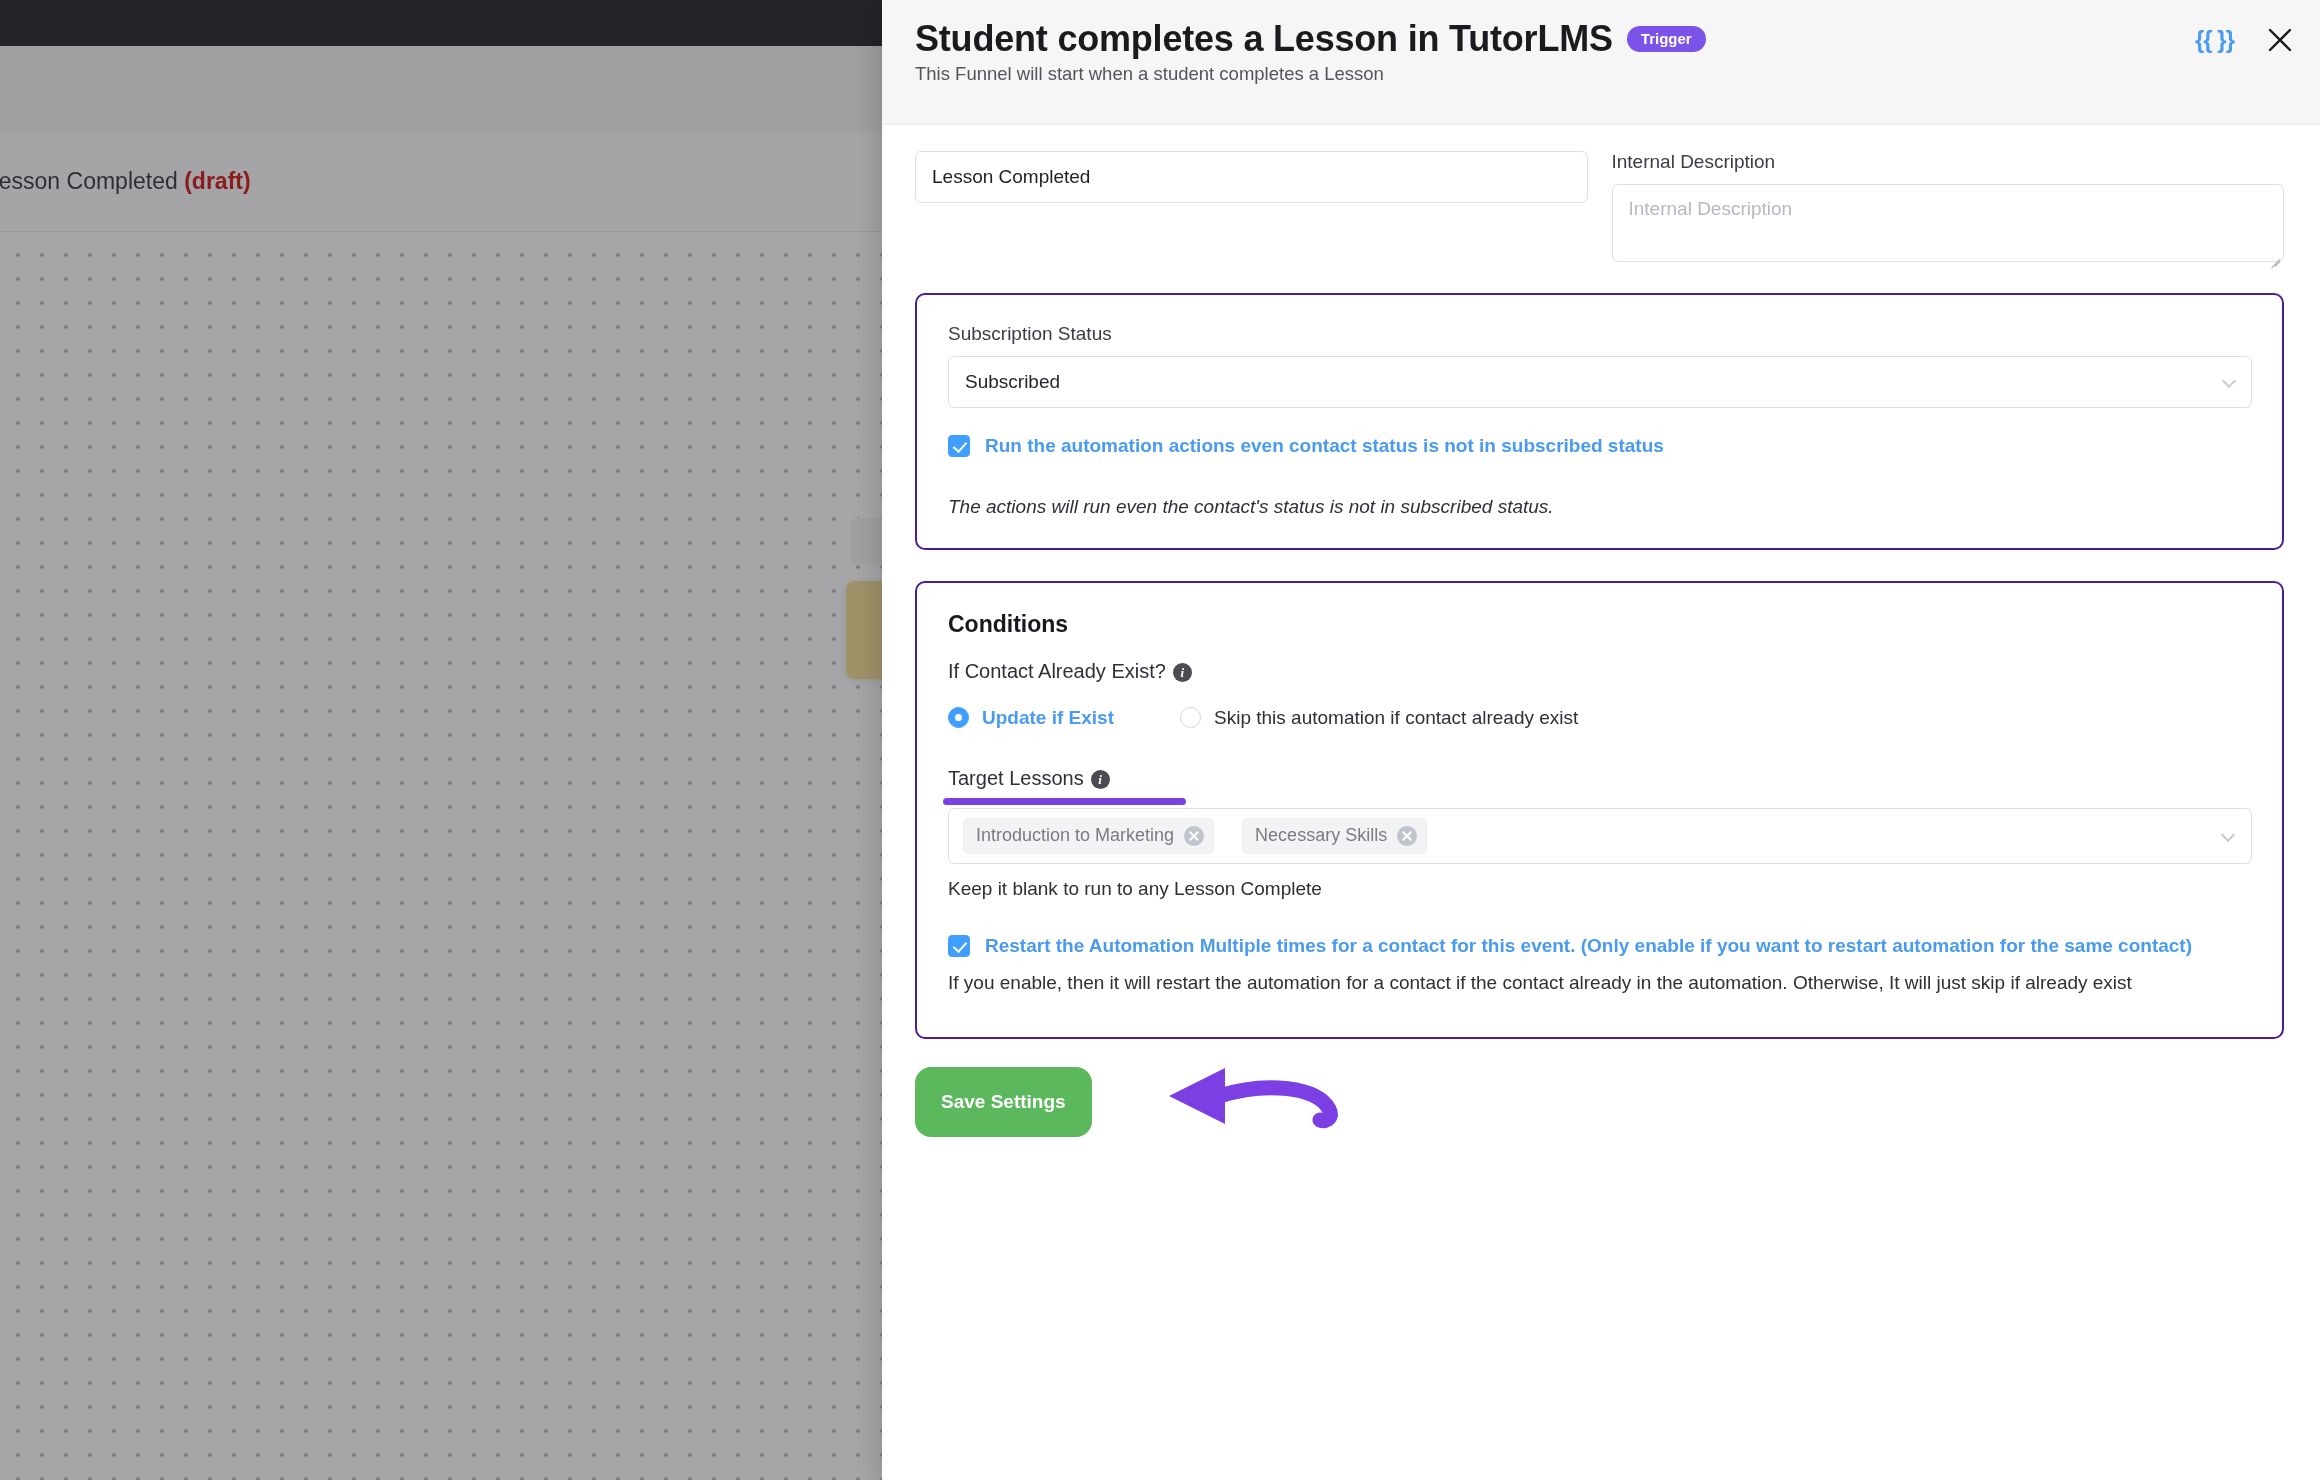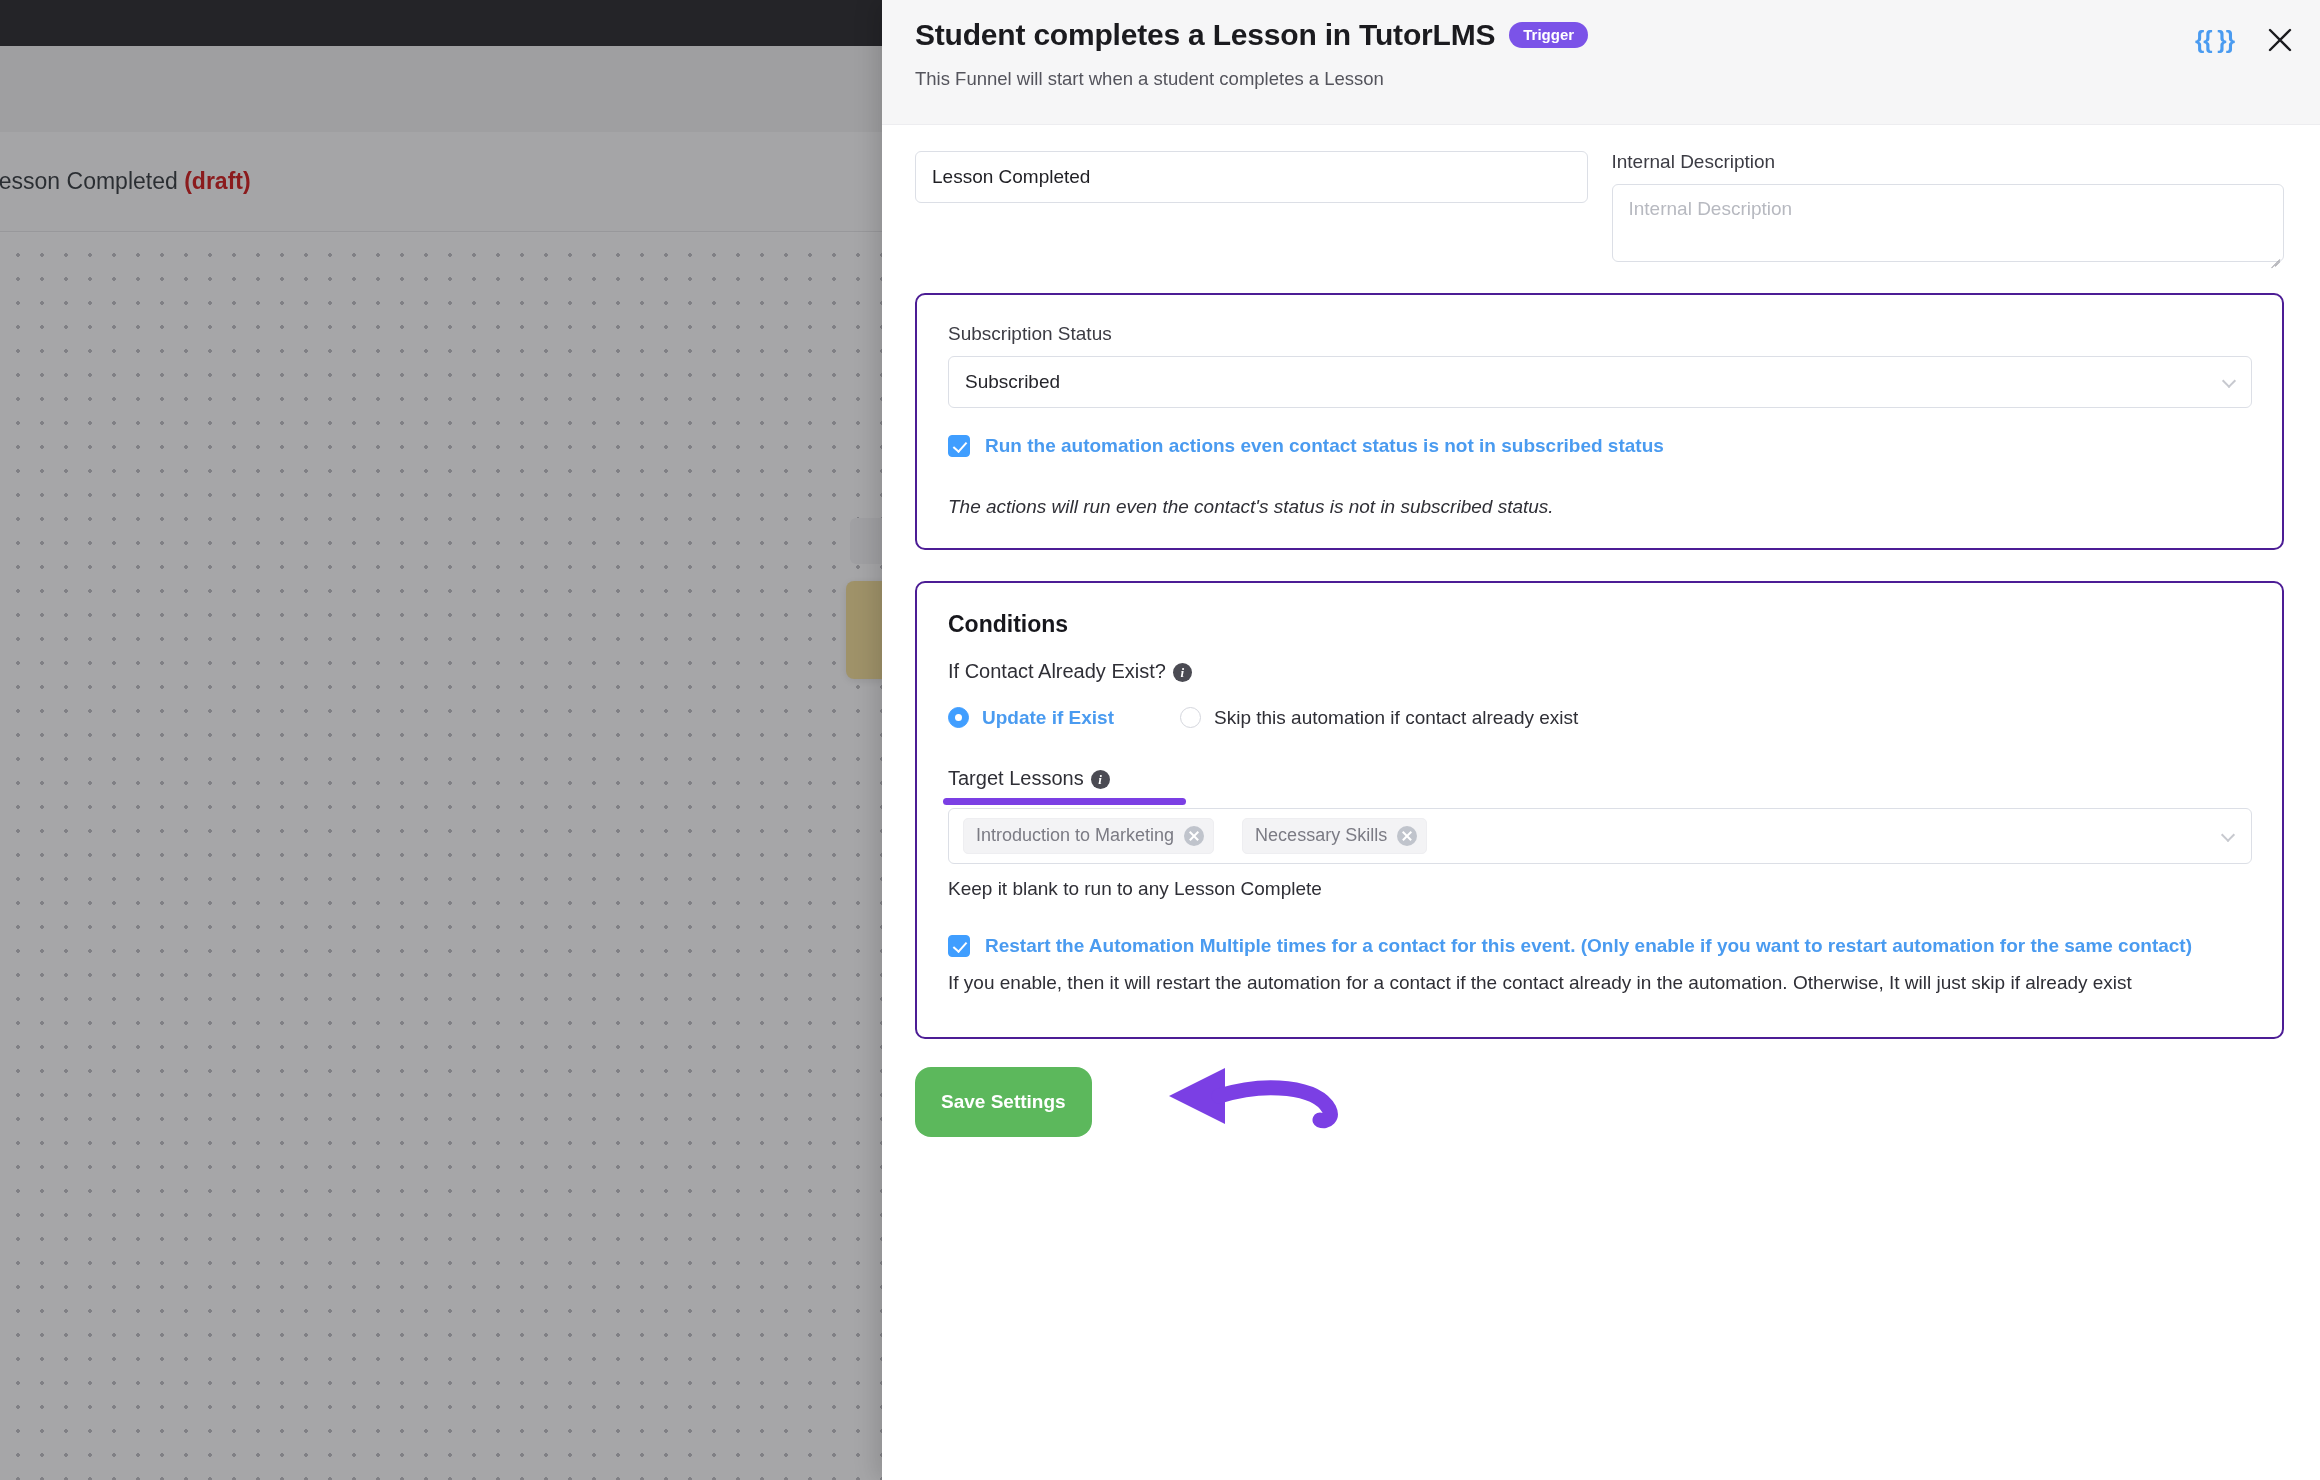--- a/index.html
+++ b/index.html
@@ -77,30 +77,30 @@
   }
   #modal-header {
     position: relative;
     height: 125px;
     background: #f6f6f7;
     border-bottom: 1px solid #ededf0;
     padding: 18px 36px 0 33px;
   }
   .header-title-row { display: flex; align-items: center; gap: 14px; }
   #header-title {
-    font-size: 30px; font-weight: bold; color: #1b1b1f; letter-spacing: -0.2px;
+    font-size: 36px; font-weight: bold; color: #1b1b1f; letter-spacing: -0.2px;
   }
   #trigger-badge {
     background: #7b53e8; color: #ffffff;
     font-size: 15px; font-weight: bold;
     padding: 5px 14px 6px; border-radius: 20px;
     line-height: 1;
   }
   #header-subtitle {
-    margin-top: 16px;
+    margin-top: 3px;
     font-size: 18.5px; color: #54545c;
   }
   #header-actions {
     position: absolute; right: 26px; top: 26px;
     display: flex; align-items: center; gap: 32px;
   }
   #smartcode-icon {
     font-size: 24px; color: #4a9bf0; font-weight: bold;
     letter-spacing: -1px; cursor: pointer;
     font-family: "Liberation Sans", sans-serif;

